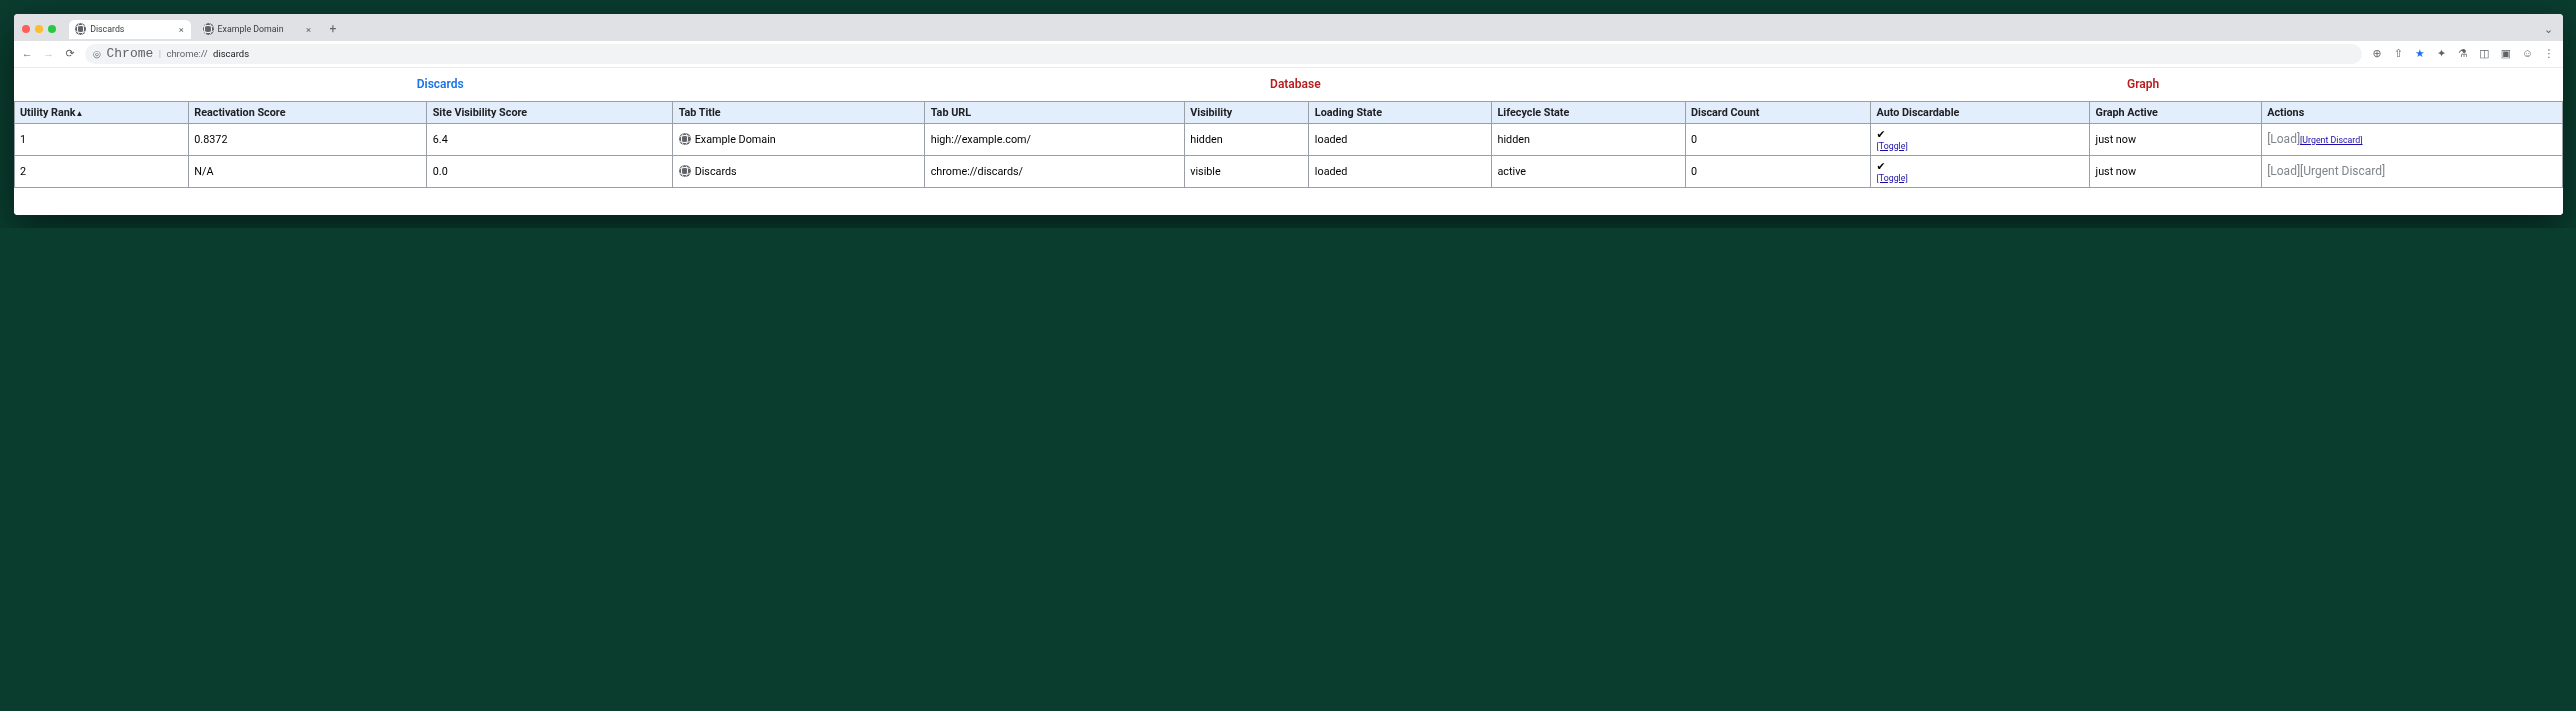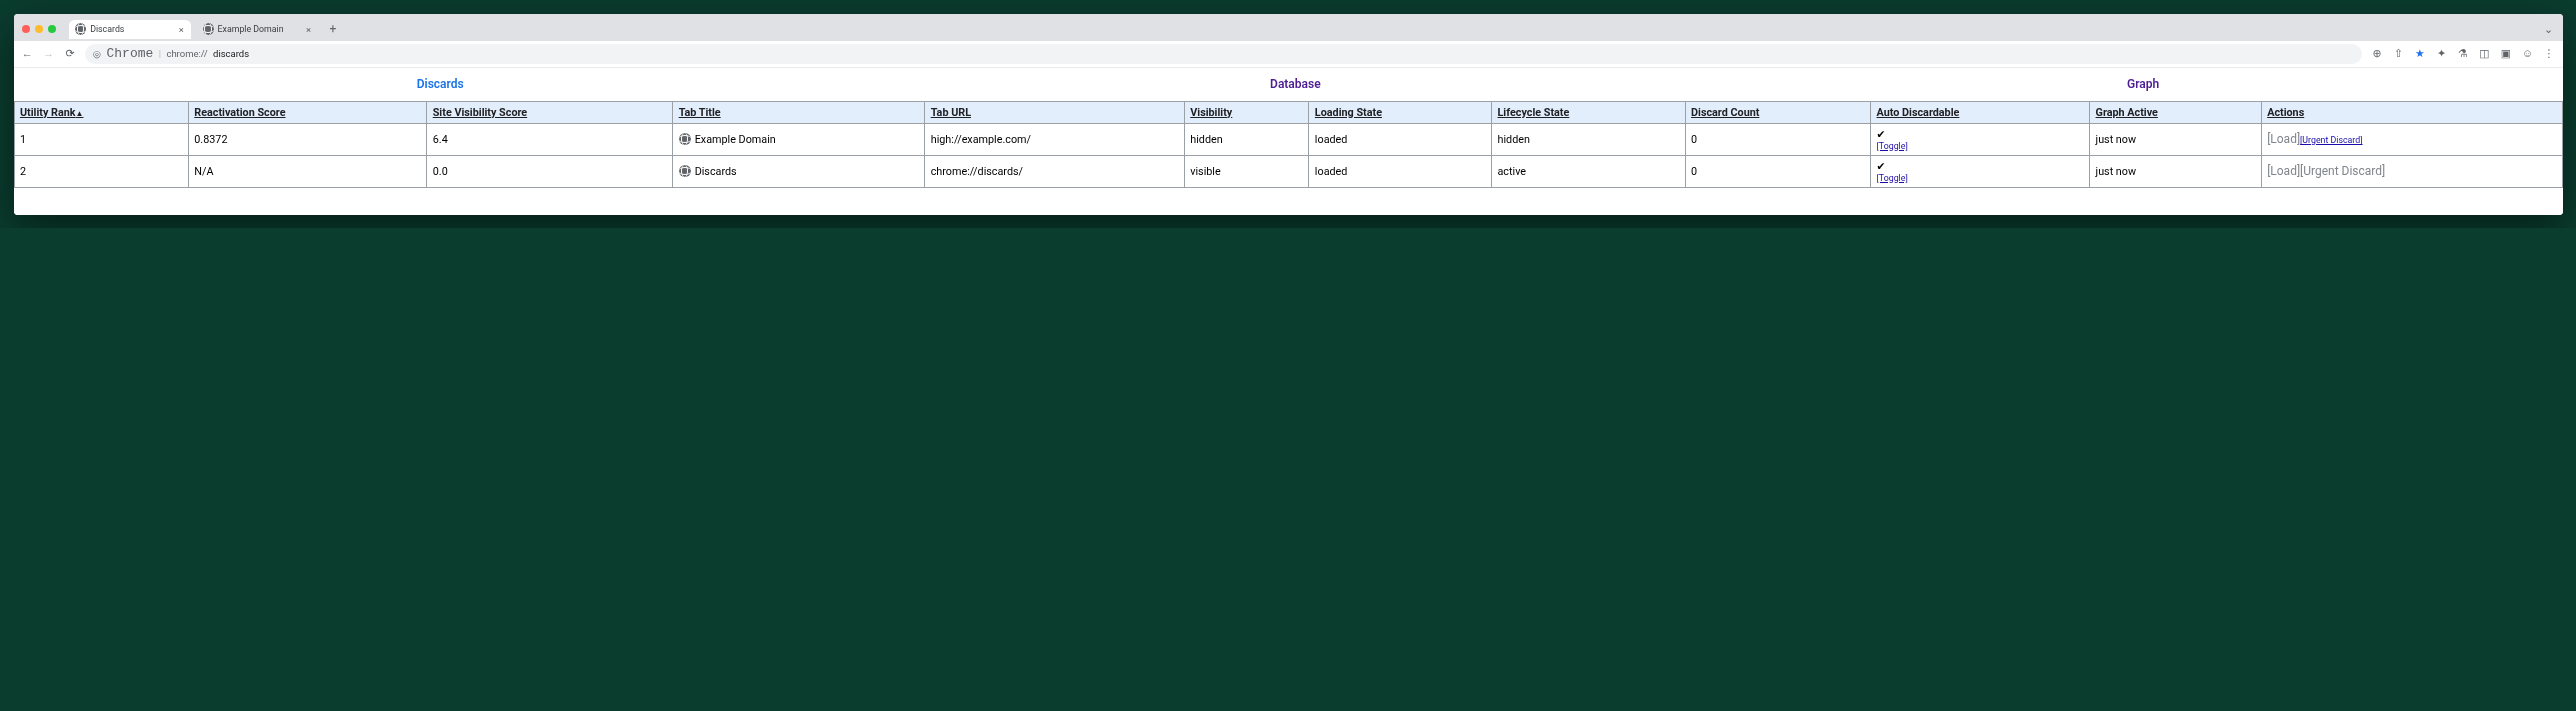--- a/index.html
+++ b/index.html
@@ -83,21 +83,21 @@
   .star-filled{color:#1a73e8;}
   
   .page { background:#fff; }
   .top-tabs {
     display:flex;
     justify-content:space-around;
     padding:9.5px 0 9.5px 0;
     font-size:12px;
     font-weight:600;
   }
-  .top-tab{color:#4c1d95;cursor:pointer;}
+  .top-tab{color:#b91c1c;cursor:pointer;}
   .top-tab.active{color:#1a73e8;}
   .action-links{
     padding:0 0 2.7px 0;
     font-size:10.8px;
   }
   .alink{
     color:#1a0dab;
     text-decoration:underline;
     cursor:pointer;
   }
@@ -118,21 +118,20 @@
   table.discards th, table.discards td {
     border:0.7px solid #9aa0a6;
     padding:4px 5.4px;
     text-align:left;
     vertical-align:middle;
   }
   table.discards th {
     background:#e3eefc;
     font-weight:700;
     color:#202124;
-    text-decoration:underline;
   }
   .th-center{text-align:center;}
   .sort-arrow{font-size:8px;}
   .cell-center{text-align:center;}
   .toggle-link{
     color:#1a0dab;
     text-decoration:underline;
     font-size:8.8px;
     cursor:pointer;
     display:block;

